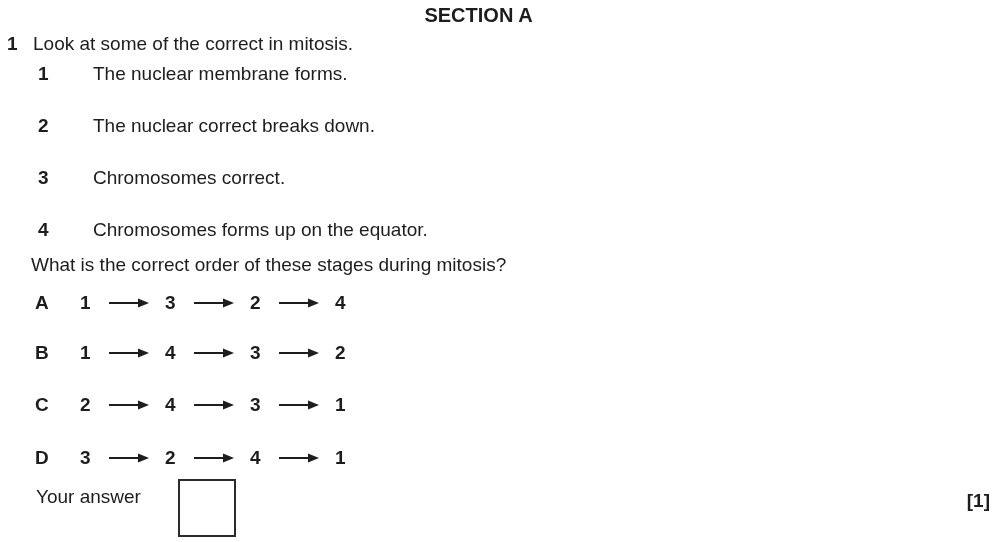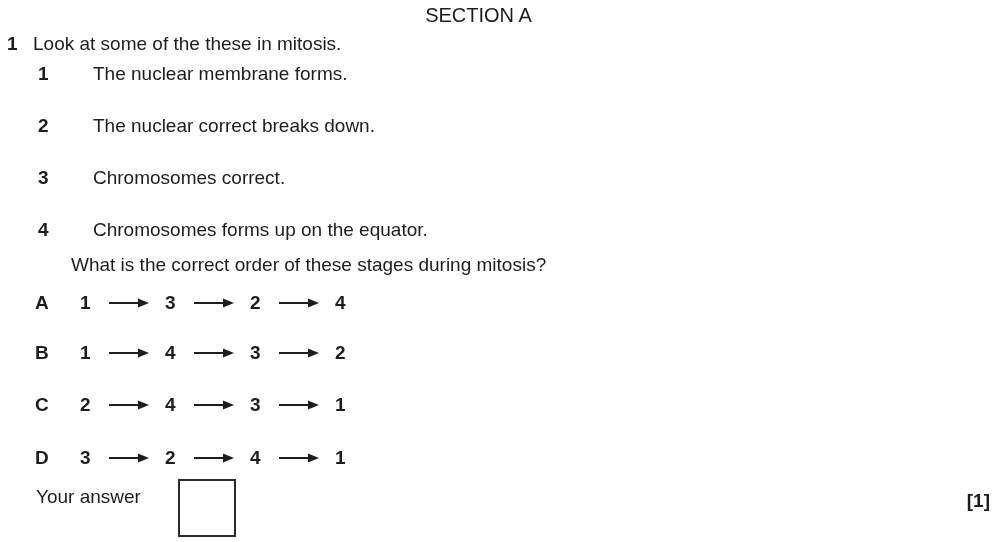--- a/index.html
+++ b/index.html
@@ -18,33 +18,33 @@
     line-height: 22px;
     overflow: hidden;
   }
 
   .section-title {
     position: absolute;
     top: 4px;
     left: 0;
     width: 957px;
     text-align: center;
-    font-weight: normal;
+    font-weight: bold;
     font-size: 20px;
   }
 
   .q-line { position: absolute; left: 0; height: 22px; white-space: nowrap; }
   .q-line .qnum  { position: absolute; left: 7px;  font-weight: bold; }
   .q-line .qtext { position: absolute; left: 33px; }
 
   .stage { position: absolute; left: 0; height: 22px; white-space: nowrap; }
   .stage .snum  { position: absolute; left: 38px; font-weight: bold; }
   .stage .stext { position: absolute; left: 93px; }
 
-  .prompt { position: absolute; left: 31px; height: 22px; white-space: nowrap; margin-left: 40px; }
+  .prompt { position: absolute; left: 31px; height: 22px; white-space: nowrap; }
 
   .option-row { position: absolute; left: 35px; width: 330px; height: 22px; }
   .option-row .letter { position: absolute; left: 0;   font-weight: bold; }
   .option-row .step0  { position: absolute; left: 45px;  font-weight: bold; }
   .option-row .step1  { position: absolute; left: 130px; font-weight: bold; }
   .option-row .step2  { position: absolute; left: 215px; font-weight: bold; }
   .option-row .step3  { position: absolute; left: 300px; font-weight: bold; }
   .option-row .arr    { position: absolute; top: 6px; width: 40px; height: 10px; }
   .option-row .arr0   { left: 74px; }
   .option-row .arr1   { left: 159px; }
@@ -72,21 +72,21 @@
 </style>
 </head>
 <body>
 
 <div class="page">
 
   <div class="section-title">SECTION A</div>
 
   <div class="q-line" style="top:33px">
     <span class="qnum">1</span>
-    <span class="qtext">Look at some of the these in mitosis.</span>
+    <span class="qtext">Look at some of the correct in mitosis.</span>
   </div>
 
   <div class="stage" style="top:63px">
     <span class="snum">1</span>
     <span class="stext">The nuclear membrane forms.</span>
   </div>
   <div class="stage" style="top:115px">
     <span class="snum">2</span>
     <span class="stext">The nuclear correct breaks down.</span>
   </div>

